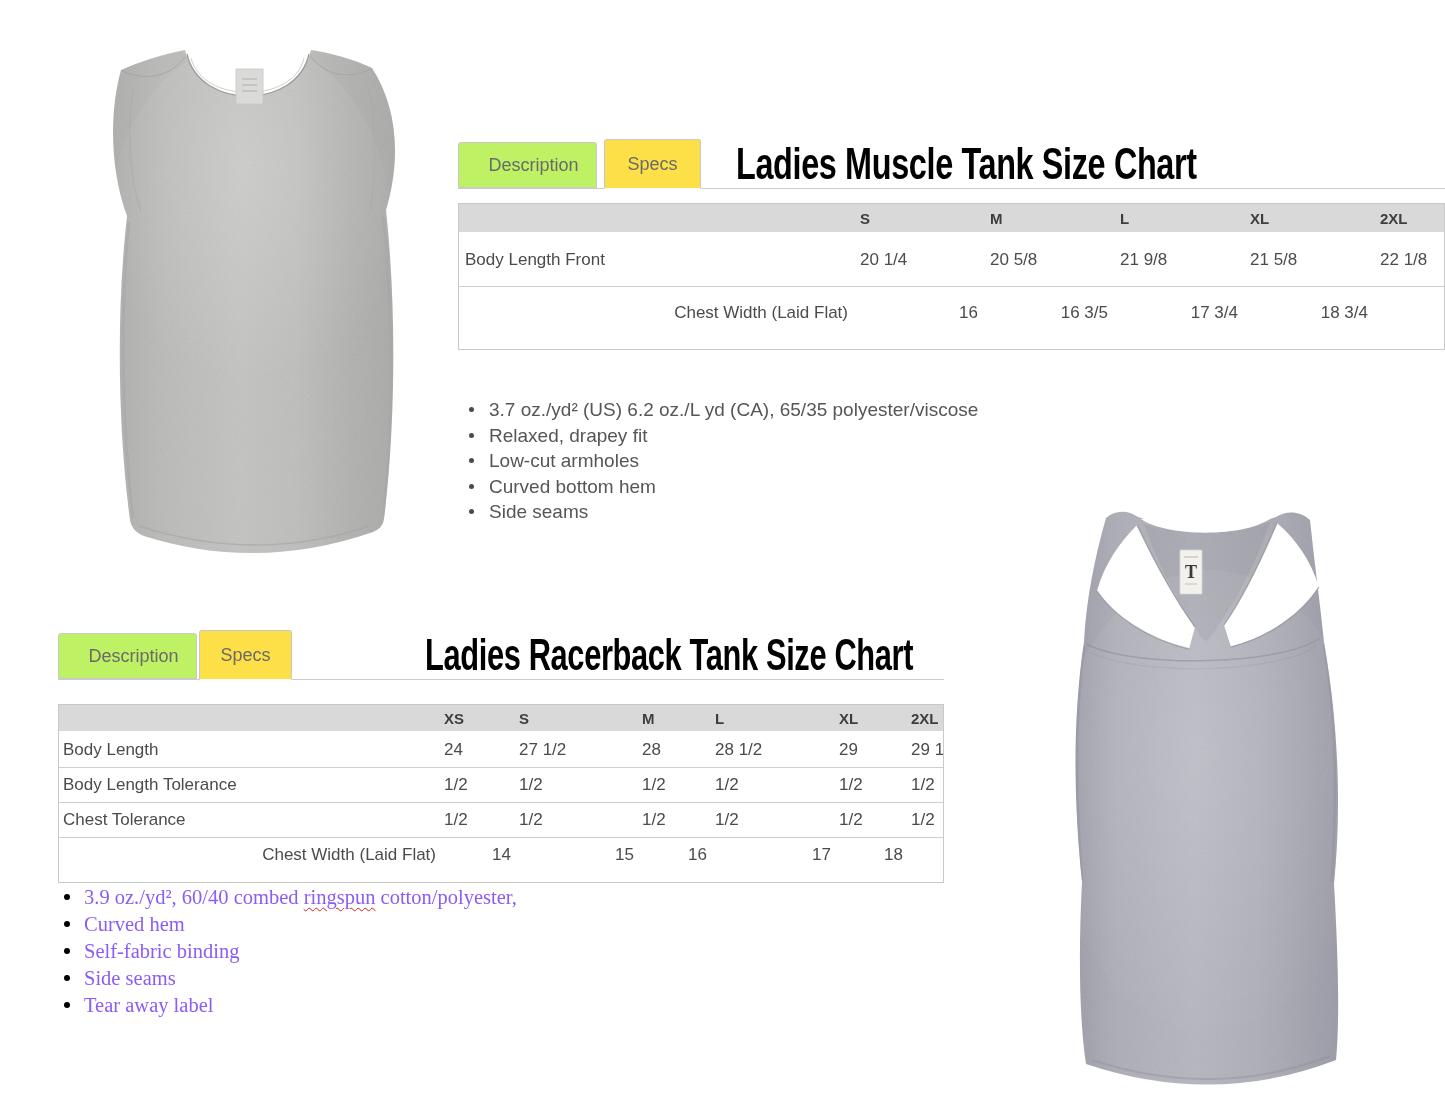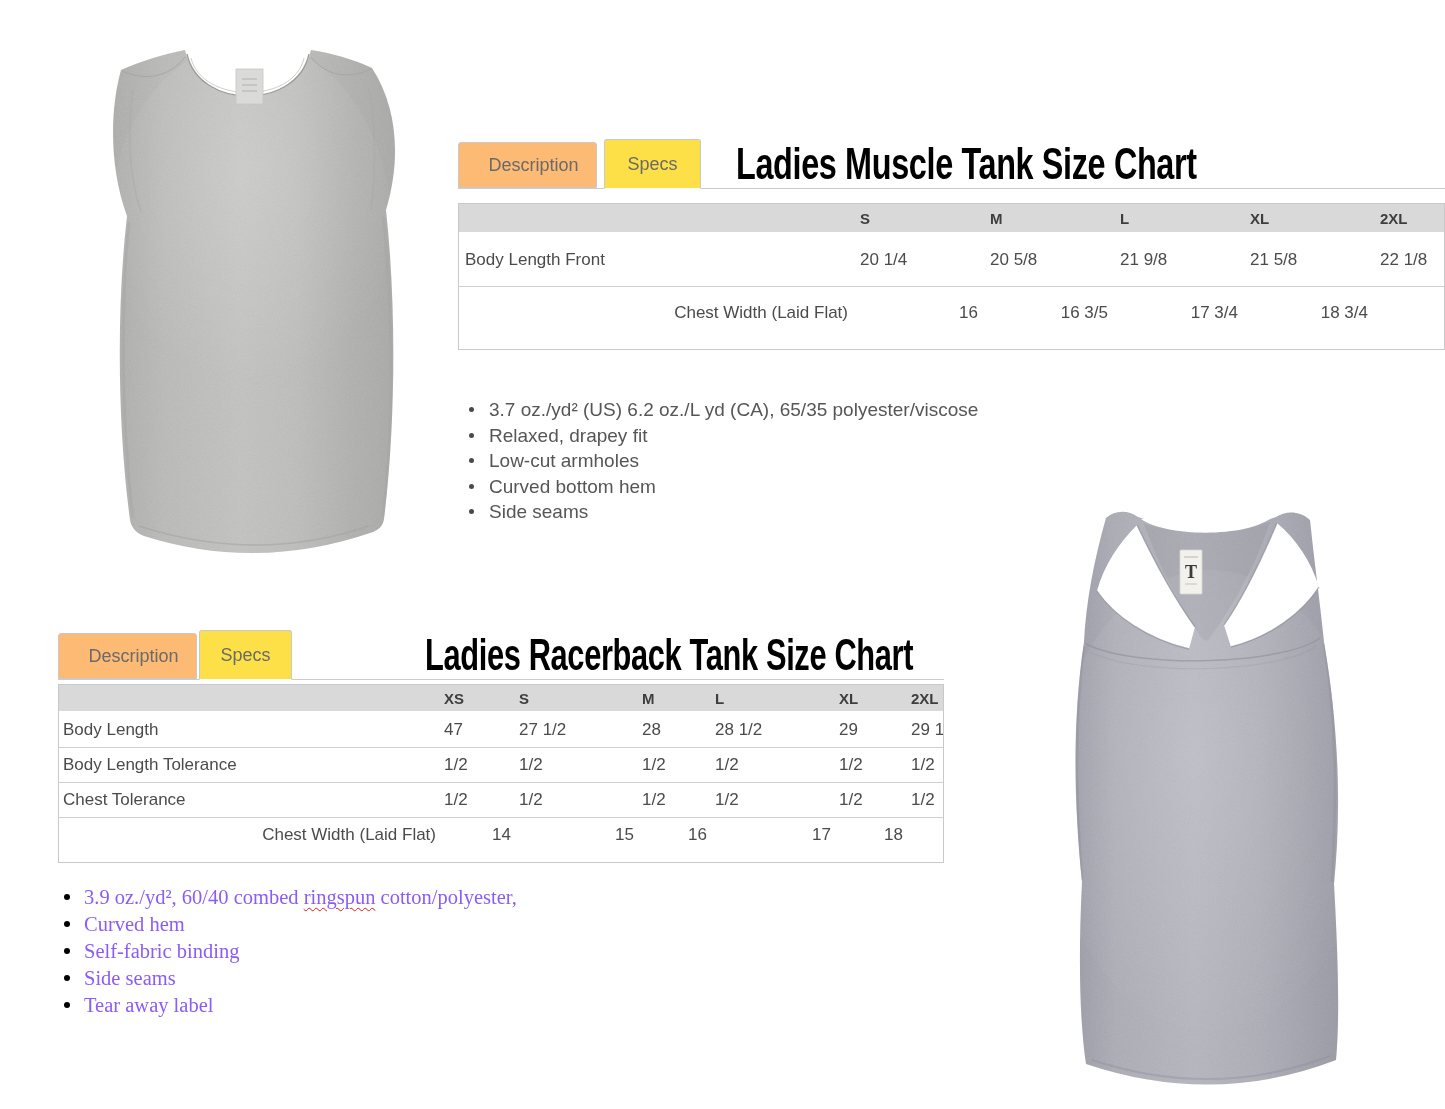--- a/index.html
+++ b/index.html
@@ -23,21 +23,21 @@
   }
   .tab{
     box-sizing:border-box;
     display:flex;align-items:center;justify-content:center;
     font-size:18px;color:#6a6a6a;
     border:1px solid #c9c9c9;
     border-radius:3px 3px 0 0;
     cursor:pointer;
     white-space:nowrap;
   }
-  .tab.inactive{background:#fdba74;height:46px;padding-left:12px;}
+  .tab.inactive{background:#bef264;height:46px;padding-left:12px;}
   .tab.active{background:#fde047;height:50px;margin-bottom:-1px;border-bottom:1px solid #ffffff;z-index:2;}
   #muscle-tab-desc{width:139px;margin-right:7px;}
   #muscle-tab-specs{width:97px;}
   #racerback-tab-desc{width:139px;margin-right:2px;}
   #racerback-tab-specs{width:93px;}
 
   .chart-title{
     position:absolute;top:2px;
     font-weight:bold;color:#000;
     white-space:nowrap;line-height:44px;
@@ -49,21 +49,21 @@
 
   
   .table-box{
     box-sizing:border-box;
     border:1px solid #c9c9c9;
     overflow:hidden;
     padding-bottom:10px;
     background:#fff;
   }
   #muscle-table-box{margin-top:14px;width:987px;}
-  #racerback-table-box{margin-top:4px;width:886px;}
+  #racerback-table-box{margin-top:24px;width:886px;}
   table{border-collapse:collapse;table-layout:fixed;}
   #muscle-table{width:1045px;}
   #racerback-table{width:1000px;}
   th{
     background:#d9d9d9;
     font-size:15px;font-weight:bold;color:#3e3e3e;
     text-align:left;padding:6px 6px 5px 6px;
     border-bottom:2px solid #ffffff;
   }
   td{
@@ -239,21 +239,21 @@
           <th>S</th>
           <th>M</th>
           <th>L</th>
           <th>XL</th>
           <th>2XL</th>
         </tr>
       </thead>
       <tbody>
         <tr>
           <td>Body Length</td>
-          <td>47</td>
+          <td>24</td>
           <td>27 1/2</td>
           <td>28</td>
           <td>28 1/2</td>
           <td>29</td>
           <td>29 1/2</td>
         </tr>
         <tr>
           <td>Body Length Tolerance</td>
           <td>1/2</td>
           <td>1/2</td>

